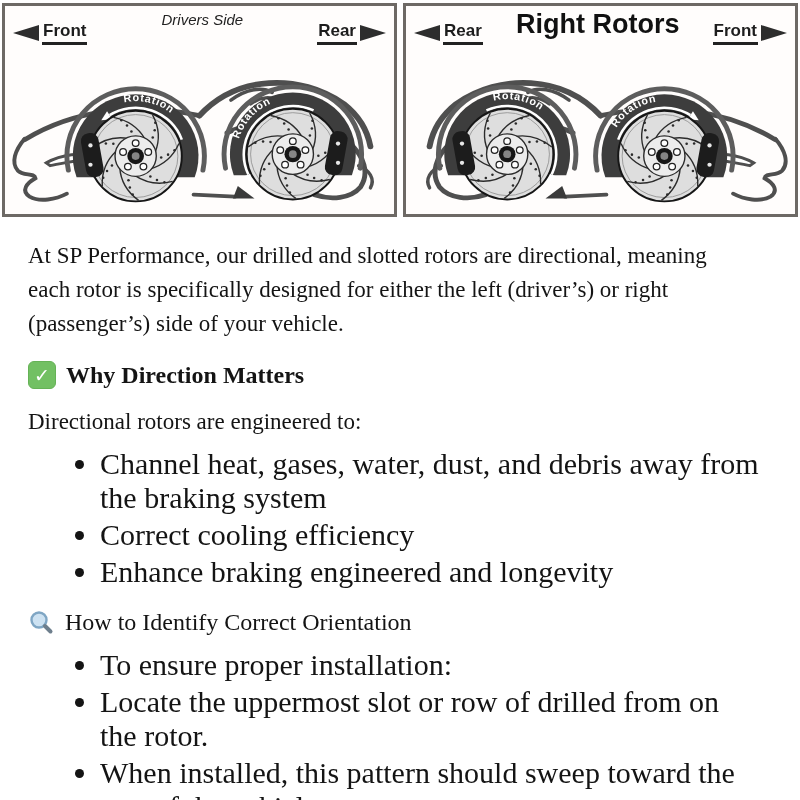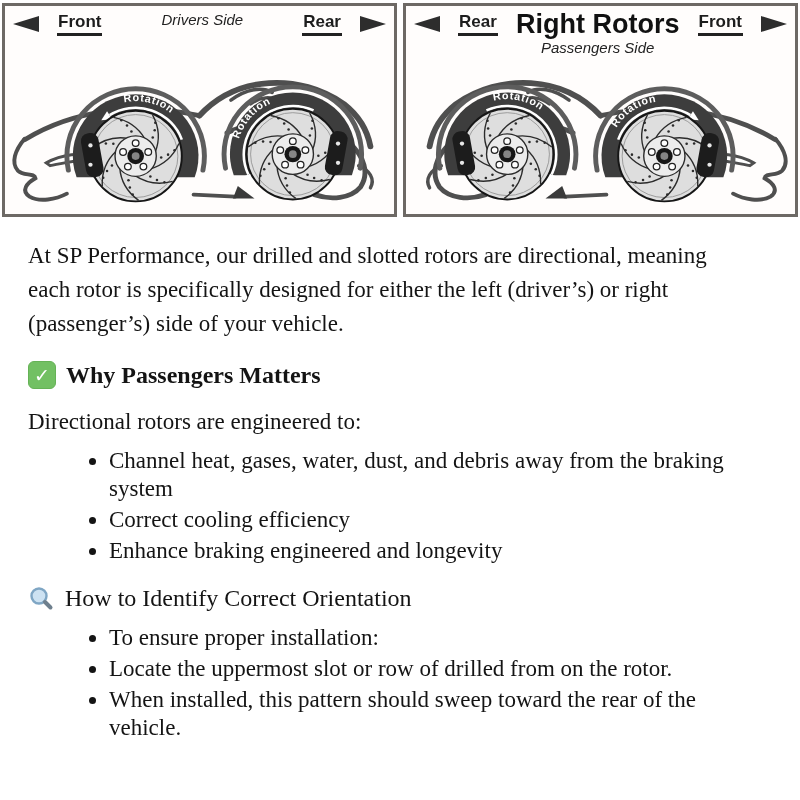--- a/index.html
+++ b/index.html
@@ -2,42 +2,42 @@
 <html><head>
 <meta charset="utf-8">
 <style>
   html,body{margin:0;padding:0;width:800px;height:800px;overflow:hidden;background:#fff;}
   body{font-family:"Liberation Serif",serif;color:#141414;}
 
   
   .diagram{display:flex;gap:6px;padding:3px 2px 0;}
   .panel{flex:1;border:3px solid #6d6965;height:214px;position:relative;background:#fffdfc;box-sizing:border-box;}
   .panel-header{display:flex;justify-content:space-between;align-items:flex-start;padding:5px 8px 0;}
-  .dir{display:flex;align-items:center;gap:18px;margin-top:1px;}
+  .dir{display:flex;align-items:center;gap:3px;margin-top:10px;}
   .dir-label{font:bold 17px/1.15 "Liberation Sans",sans-serif;color:#1d1d1d;border-bottom:3px solid #222;padding:0 1px 1px;}
   .tri{width:0;height:0;border-top:8px solid transparent;border-bottom:8px solid transparent;}
   .tri-left{border-right:26px solid #2d2d2d;}
   .tri-right{border-left:26px solid #2d2d2d;}
   .panel-center{text-align:center;font-family:"Liberation Sans",sans-serif;}
   .panel-title{font-size:27px;font-weight:bold;line-height:1.02;color:#111;}
   .panel-sub{font-size:15px;font-style:italic;font-weight:normal;color:#222;}
   svg.car{position:absolute;left:0;bottom:2px;width:100%;height:162px;display:block;}
   .rot-text{fill:#fff;font-family:"Liberation Sans",sans-serif;font-size:11px;font-weight:bold;letter-spacing:.8px;}
 
   
   .article{padding:8px 28px 0;}
   .intro{font-size:23px;line-height:34px;margin:14px 0 0;max-width:705px;}
   .sec-head{display:flex;align-items:center;gap:10px;margin:20px 0 0;font-size:24px;}
   .sec-head.bold{font-weight:bold;}
   .check-icon{flex:0 0 auto;width:26px;height:26px;background:#72c063;border:1px solid #65b256;border-radius:6px;color:#fff;display:inline-flex;align-items:center;justify-content:center;font:bold 19px/1 "DejaVu Sans",sans-serif;}
   .check-icon::before{content:"✓";}
   .mag-icon{flex:0 0 auto;width:27px;height:27px;}
   .lead{font-size:23px;margin:20px 0 12px;}
   ul{margin:12px 0 0;padding-left:64px;}
-  li{font-size:23px;line-height:28px;margin:3px 17px;max-width:660px;}
+  li{font-size:30px;line-height:34px;margin:3px 8px;max-width:660px;}
 </style>
 </head>
 <body>
 
 <div class="diagram">
 
   <div class="panel">
     <div class="panel-header">
       <div class="dir">
         <span class="tri tri-left"></span>
@@ -169,21 +169,20 @@
   </div>
 
   <div class="panel">
     <div class="panel-header">
       <div class="dir">
         <span class="tri tri-left"></span>
         <span class="dir-label">Rear</span>
       </div>
       <div class="panel-center">
         <div class="panel-title">Right Rotors</div>
-        <div class="panel-sub">Passengers Side</div>
       </div>
       <div class="dir">
         <span class="dir-label">Front</span>
         <span class="tri tri-right"></span>
       </div>
     </div>
     <svg class="car" viewBox="0 0 396 168" preserveAspectRatio="none">
       <defs>
           <path id="tp-1f" d="M211.3,85.9 A57,57 0 0 1 280.6,55.8" fill="none"></path>
           <path id="tp-1r" d="M83.5,54.4 A57,57 0 0 1 159.1,98.1" fill="none"></path>
@@ -288,21 +287,21 @@
     </svg>
   </div>
 </div>
 
 <div class="article">
 
   <p class="intro">At SP Performance, our drilled and slotted rotors are directional, meaning each rotor is specifically designed for either the left (driver’s) or right (passenger’s) side of your vehicle.</p>
 
   <div class="sec-head bold">
     <span class="check-icon"></span>
-    <span>Why Passengers Matters</span>
+    <span>Why Direction Matters</span>
   </div>
 
   <p class="lead">Directional rotors are engineered to:</p>
 
   <ul>
     <li>Channel heat, gases, water, dust, and debris away from the braking system</li>
     <li>Correct cooling efficiency</li>
     <li>Enhance braking engineered and longevity</li>
   </ul>
 

